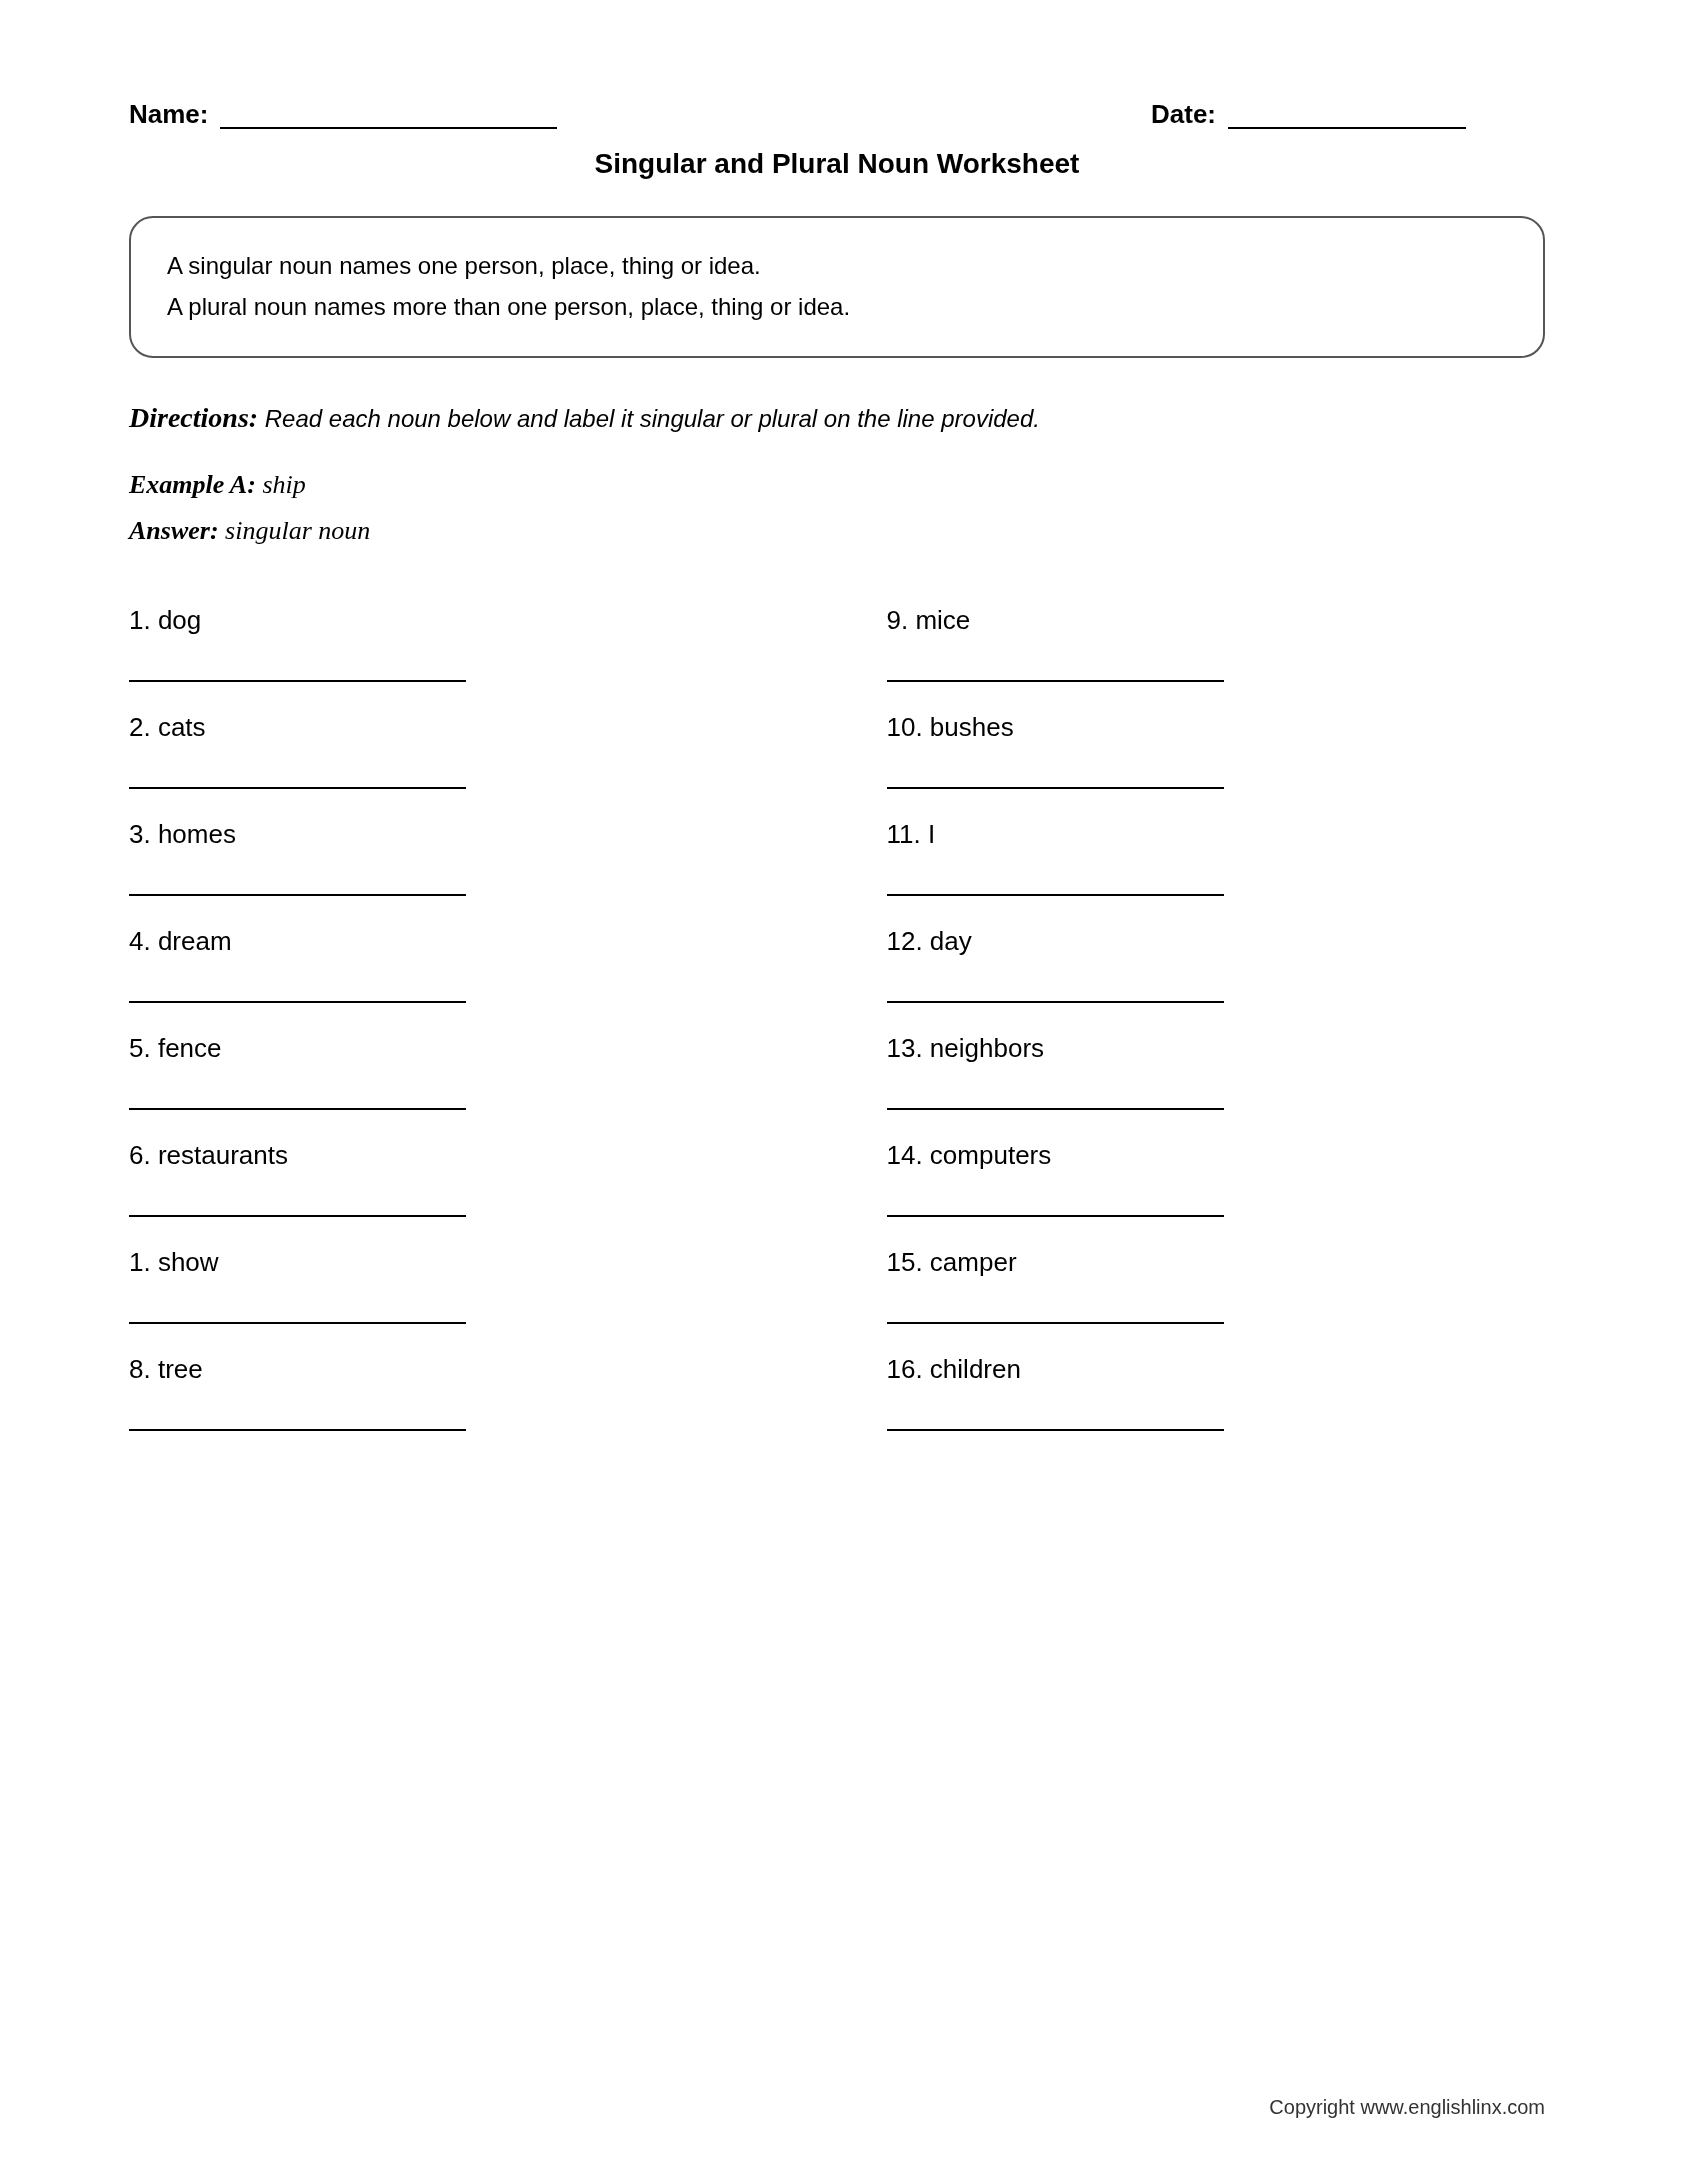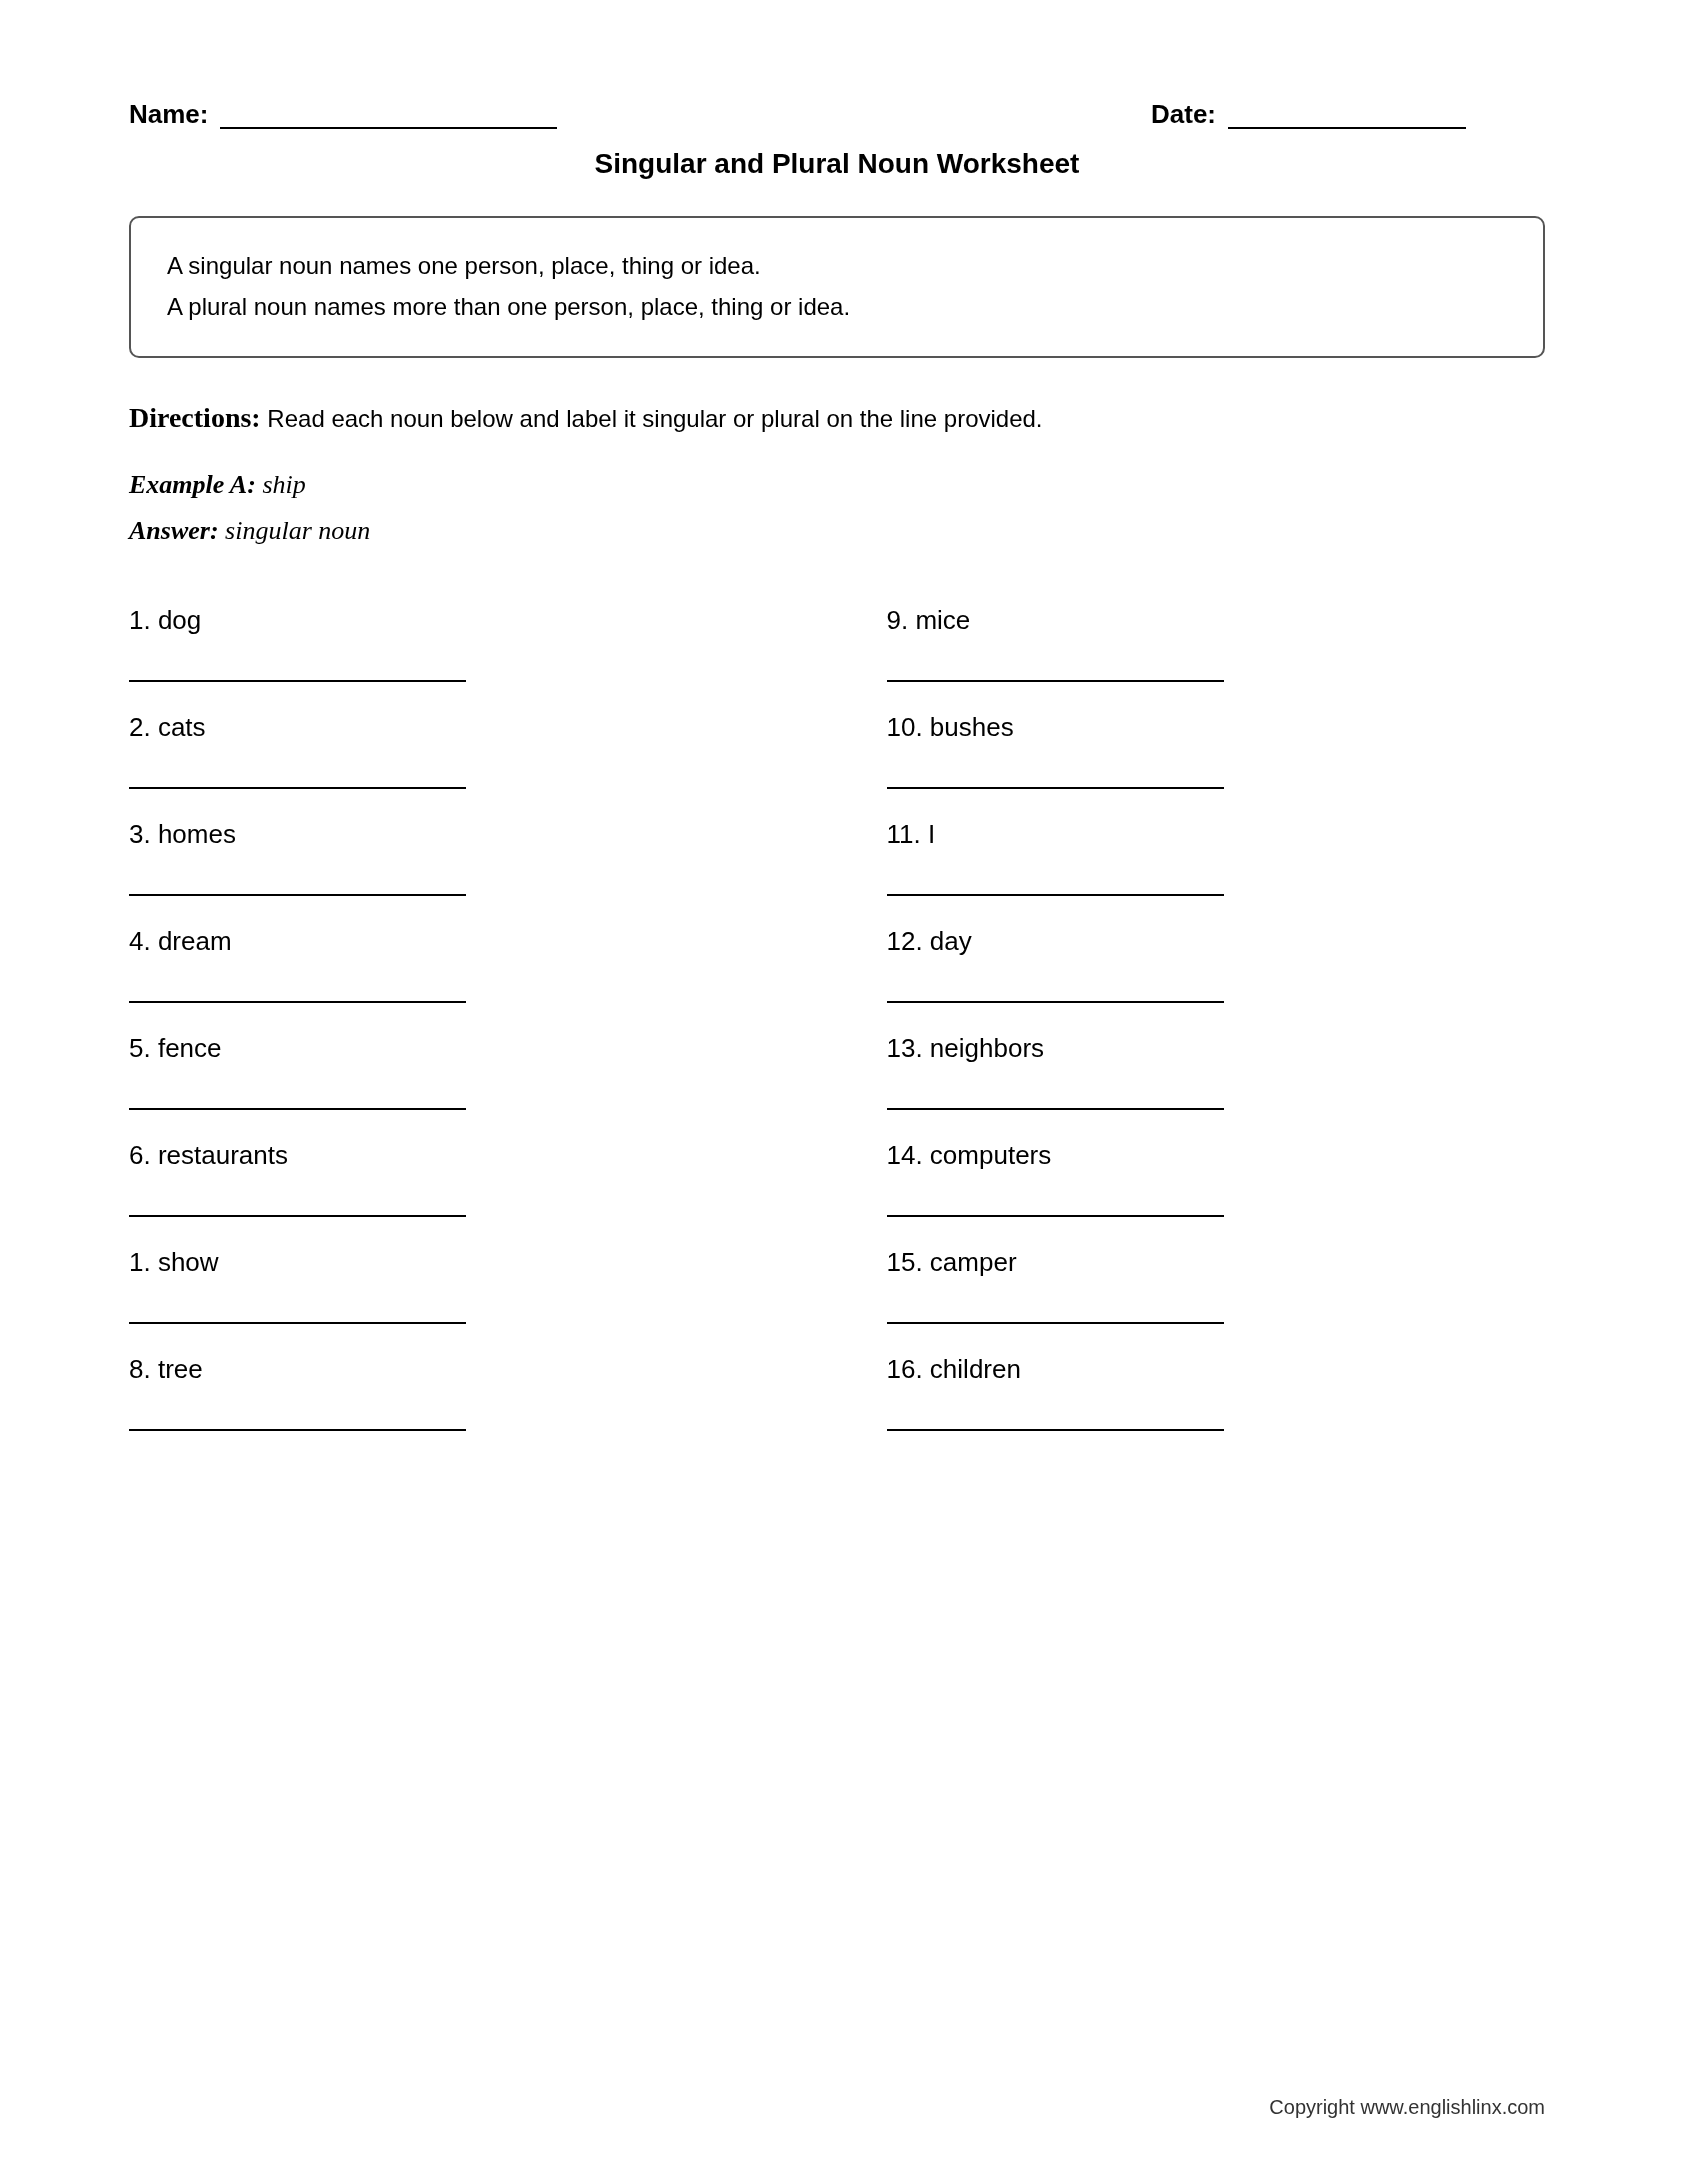--- a/index.html
+++ b/index.html
@@ -73,32 +73,33 @@
     .worksheet-title {
       text-align: center;
       font-size: 28px;
       font-weight: bold;
       margin-bottom: 36px;
       font-family: Arial, sans-serif;
     }
 
     .info-box {
       border: 2px solid #555;
-      border-radius: 10px;
+      border-radius: 24px;
       padding: 28px 36px;
       margin-bottom: 44px;
       font-size: 24px;
       line-height: 1.7;
       font-family: Arial, sans-serif;
     }
 
     .directions-row {
       font-size: 24px;
       margin-bottom: 28px;
       font-family: Arial, sans-serif;
+      font-style: italic;
     }
 
     .directions-label {
       font-family: 'Georgia', serif;
       font-size: 28px;
       font-weight: bold;
     }
 
     .example-block {
       margin-bottom: 36px;

